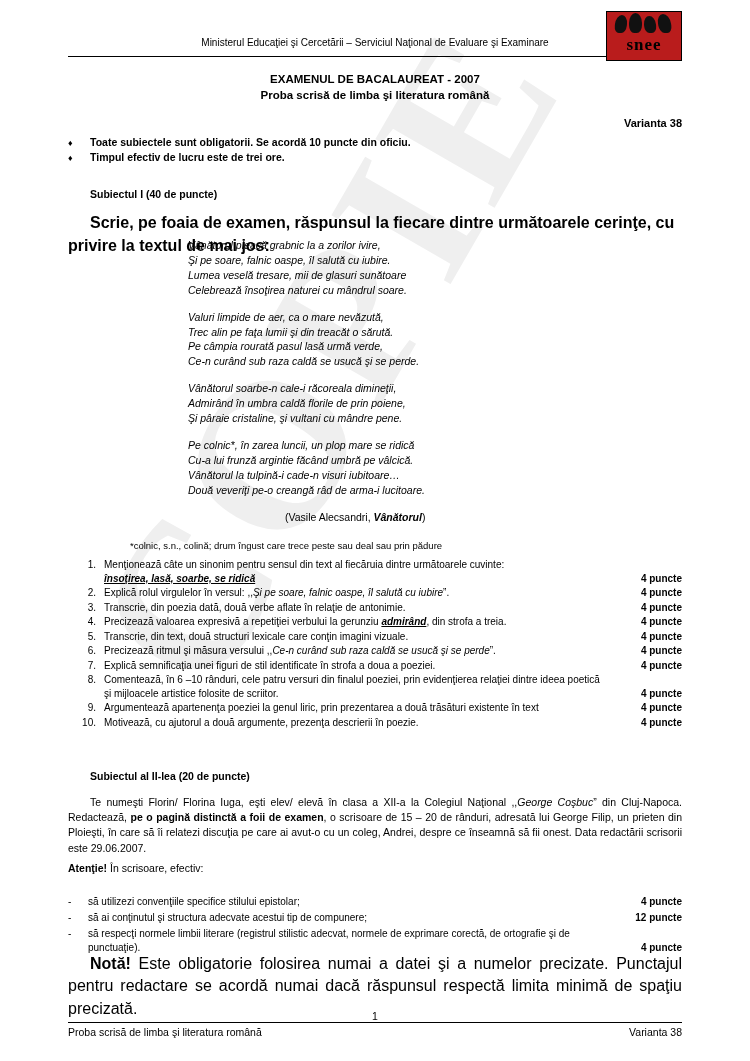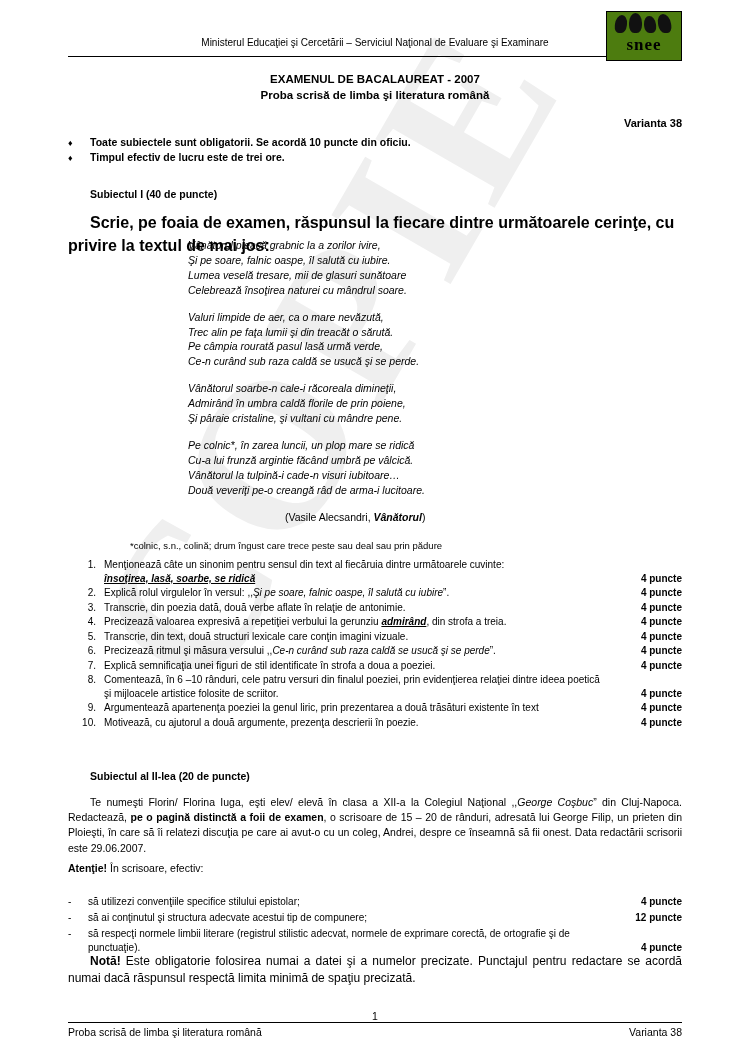--- a/index.html
+++ b/index.html
@@ -60,21 +60,21 @@
     position: absolute;
     left: 0; right: 0; top: 15px;
     text-align: center;
     font-size: 10px;
   }
   .logo {
     position: absolute;
     right: 0; top: -11px;
     width: 74px; height: 48px;
     border: 1px solid #000;
-    background: #4d7c0f;
+    background: #b91c1c;
     overflow: hidden;
   }
   .logo .word {
     position: absolute;
     left: 0; right: 0; bottom: 5px;
     text-align: center;
     font-family: "Liberation Serif", serif;
     font-weight: bold;
     font-size: 17px;
     letter-spacing: 1px;
@@ -216,21 +216,21 @@
   .req .dash { width: 20px; flex: none; }
   .req .txt { flex: 1; padding-right: 74px; }
   .req .pts {
     position: absolute; right: 0; top: 0;
     font-weight: bold;
   }
   .req .pts.l2 { top: 14px; }
   .nota {
     position: absolute;
     left: 68px; right: 68px; top: 953px;
-    font-size: 12px;
+    font-size: 16px;
     line-height: 1.4;
     text-align: justify;
   }
   .nota .ind { display: inline-block; width: 22px; }
 
   .pageno {
     position: absolute;
     left: 0; right: 0; top: 1010px;
     text-align: center;
     font-size: 10.5px;

